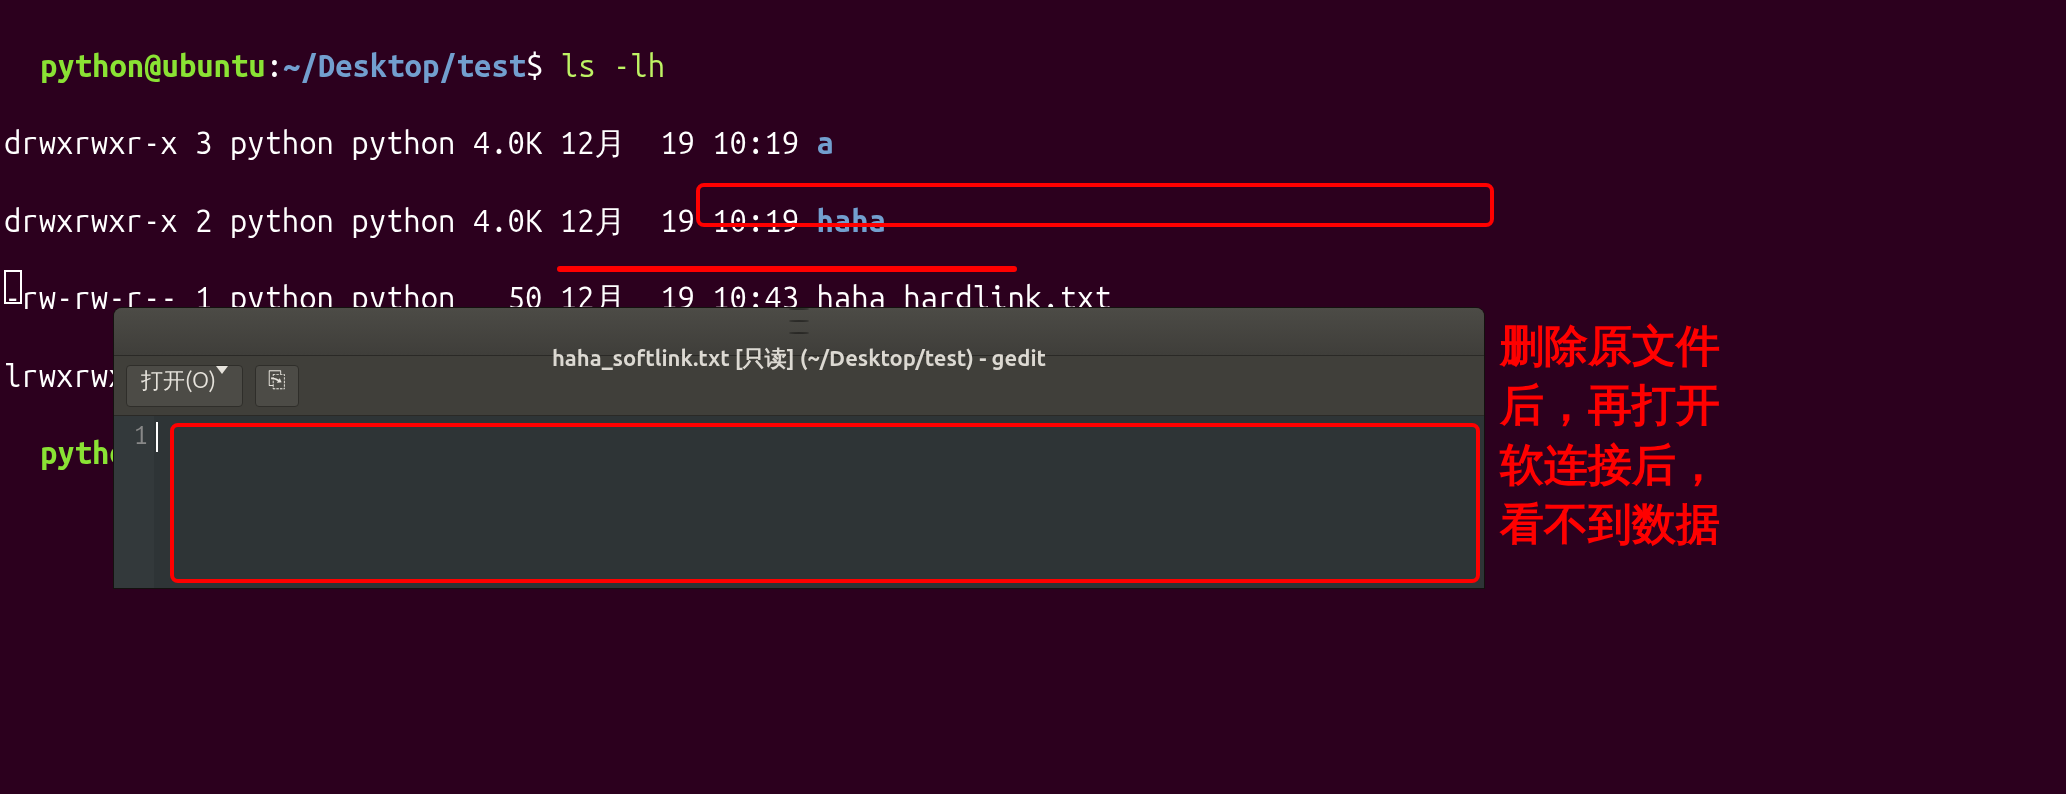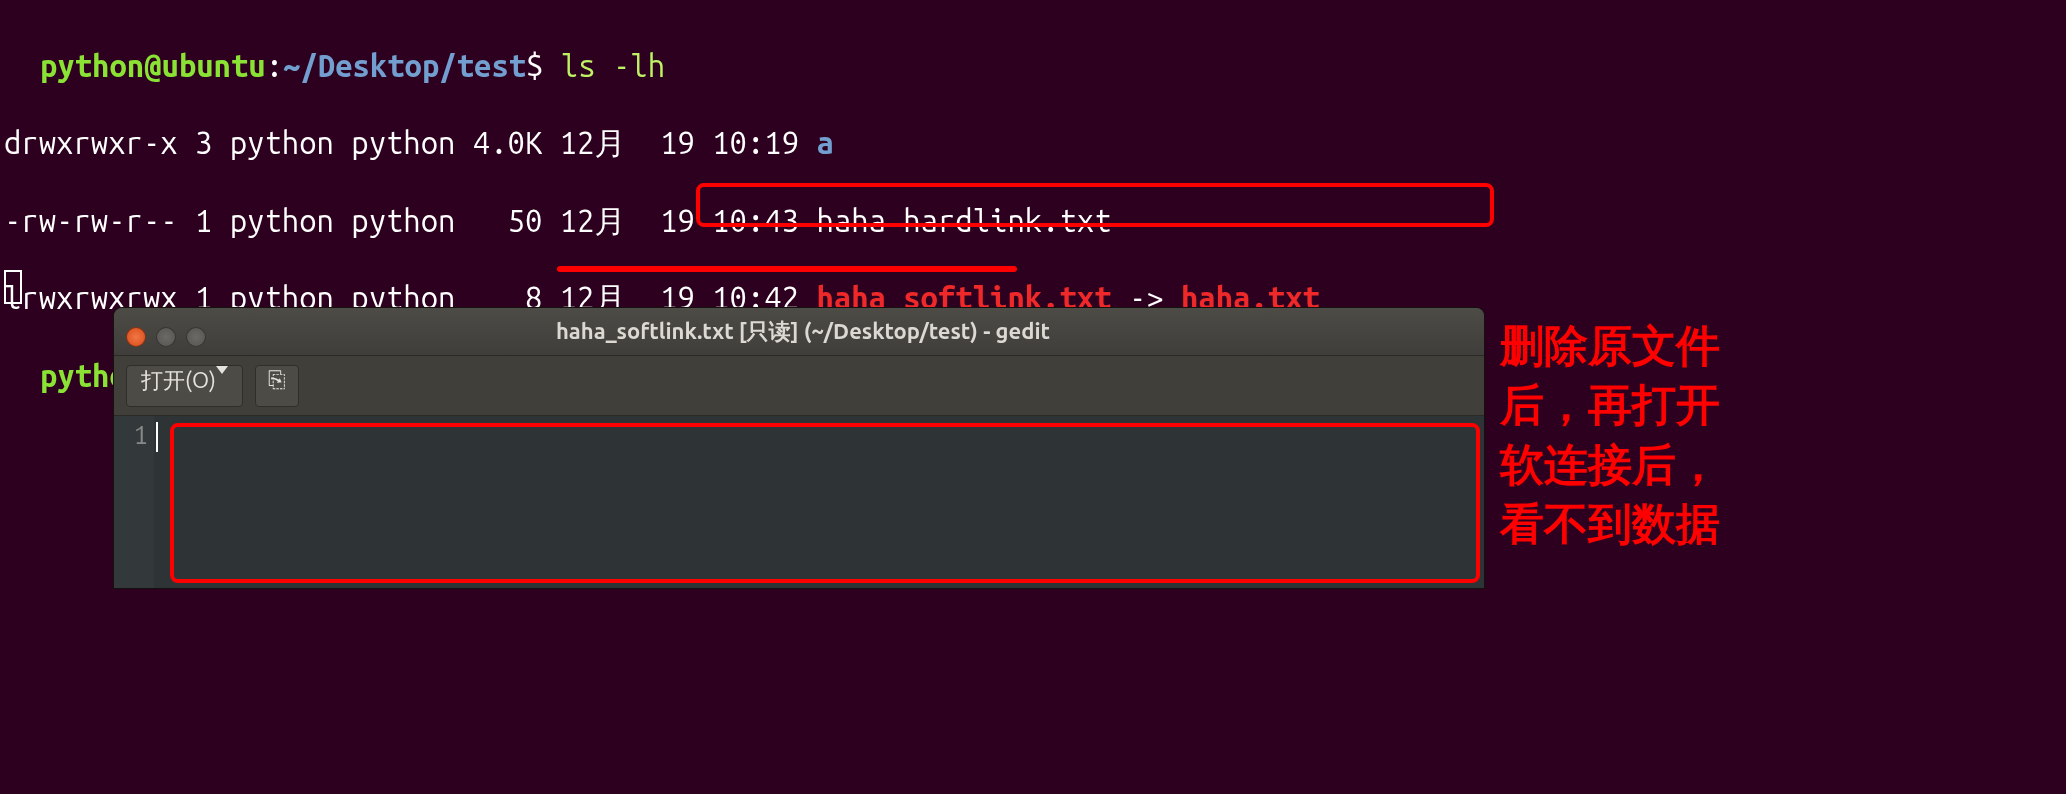--- a/index.html
+++ b/index.html
@@ -59,25 +59,26 @@
     border-radius: 8px 8px 0 0;
     box-shadow: 0 0 0 1px #14110f;
     font-family: "Ubuntu", "DejaVu Sans", sans-serif;
     font-size: 22px;
   }
   .gedit-titlebar {
     height: 48px;
     background: linear-gradient(#4c4b46,#3f3e3a);
     border-radius: 8px 8px 0 0;
     display: flex;
-    align-items: flex-end;
-    padding: 8px 12px;
+    align-items: center;
+    padding: 0 12px;
     gap: 10px;
     color: #d7d3cb;
     border-bottom: 1px solid #2a2926;
+    flex-direction: column;
   }
   .win-btn {
     width: 20px; height: 20px; border-radius: 50%;
     display:inline-block;
     border: 1px solid rgba(0,0,0,0.4);
   }
   .win-close { background: radial-gradient(#f07746,#d94a17); }
   .win-min   { background: radial-gradient(#6b6a65,#555450); }
   .win-max   { background: radial-gradient(#6b6a65,#555450); }
   .gedit-title { flex: 1; text-align: center; font-weight: bold; font-size: 22px; color:#dcd9d2; }
@@ -132,20 +133,21 @@
     line-height: 1.35;
   }
 
 </style>
 </head>
 <body>
 
 <div class="terminal">
 <div><span class="prompt-user">python@ubuntu</span><span>:</span><span class="prompt-path">~/Desktop/test</span><span class="prompt-dollar">$</span><span class="cmd"> ls -lh</span></div>
 <div><span>drwxrwxr-x</span> <span>3</span> <span>python</span> <span>python</span> <span>4.0K</span> <span>12月</span> <span> 19</span> <span>10:19</span> <span class="dir-link">a</span></div>
+<div><span>drwxrwxr-x</span> <span>2</span> <span>python</span> <span>python</span> <span>4.0K</span> <span>12月</span> <span> 19</span> <span>10:19</span> <span class="dir-link">haha</span></div>
 <div><span>-rw-rw-r--</span> <span>1</span> <span>python</span> <span>python</span> <span>  50</span> <span>12月</span> <span> 19</span> <span>10:43</span> <span>haha hardlink.txt</span></div>
 <div><span>lrwxrwxrwx</span> <span>1</span> <span>python</span> <span>python</span> <span>   8</span> <span>12月</span> <span> 19</span> <span>10:42</span> <span class="softlink">haha_softlink.txt</span><span class="arrow"> -&gt; </span><span class="softlink">haha.txt</span></div>
 <div><span class="prompt-user">python@ubuntu</span><span>:</span><span class="prompt-path">~/Desktop/test</span><span class="prompt-dollar">$</span><span class="cmd"> gedit haha_softlink.txt</span></div>
 </div>
 
 <div class="cursor-box" style="left:4px; top:270px;"></div>
 
 <div class="redbox" style="left:696px; top:183px; width:798px; height:44px;"></div>
 
 <div class="underline-red" style="left:557px; top:266px; width:460px;"></div>

